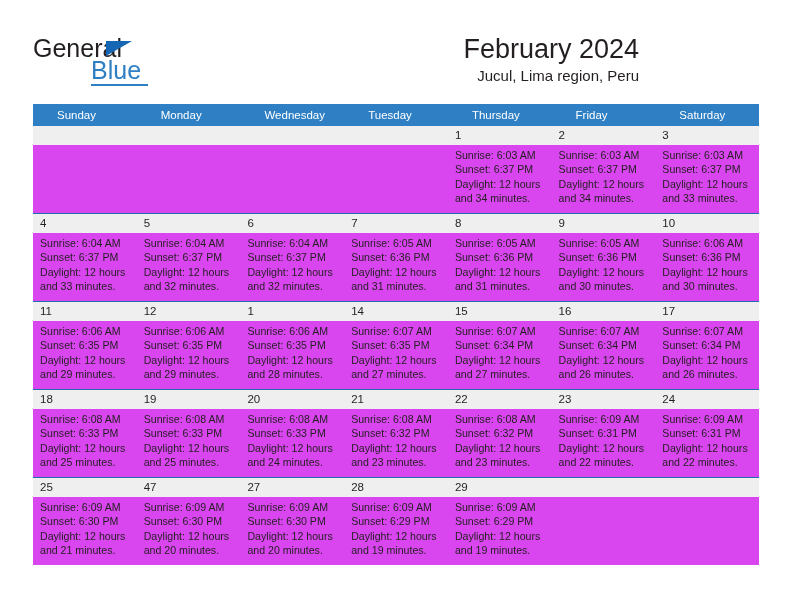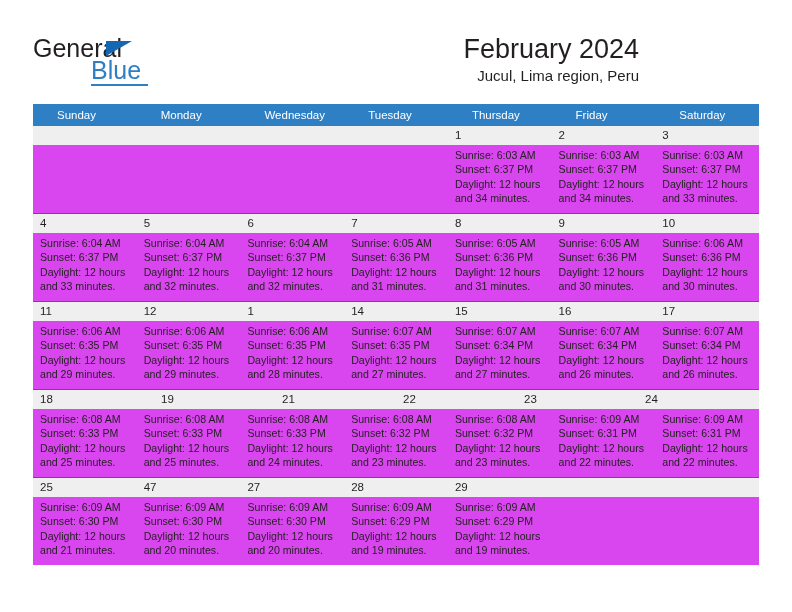--- a/index.html
+++ b/index.html
@@ -330,20 +330,21 @@
               <div class="line">Sunset: 6:34 PM</div>
               <div class="line">Daylight: 12 hours</div>
               <div class="line">and 26 minutes.</div>
             </div>
           </div>
         </div>
         <div class="week">
           <div class="week-numbers">
             <div class="daynum">18</div>
             <div class="daynum">19</div>
+            <div class="daynum">20</div>
             <div class="daynum">21</div>
             <div class="daynum">22</div>
             <div class="daynum">23</div>
             <div class="daynum">24</div>
           </div>
           <div class="week-body">
             <div class="daycell">
               <div class="line">Sunrise: 6:08 AM</div>
               <div class="line">Sunset: 6:33 PM</div>
               <div class="line">Daylight: 12 hours</div>

